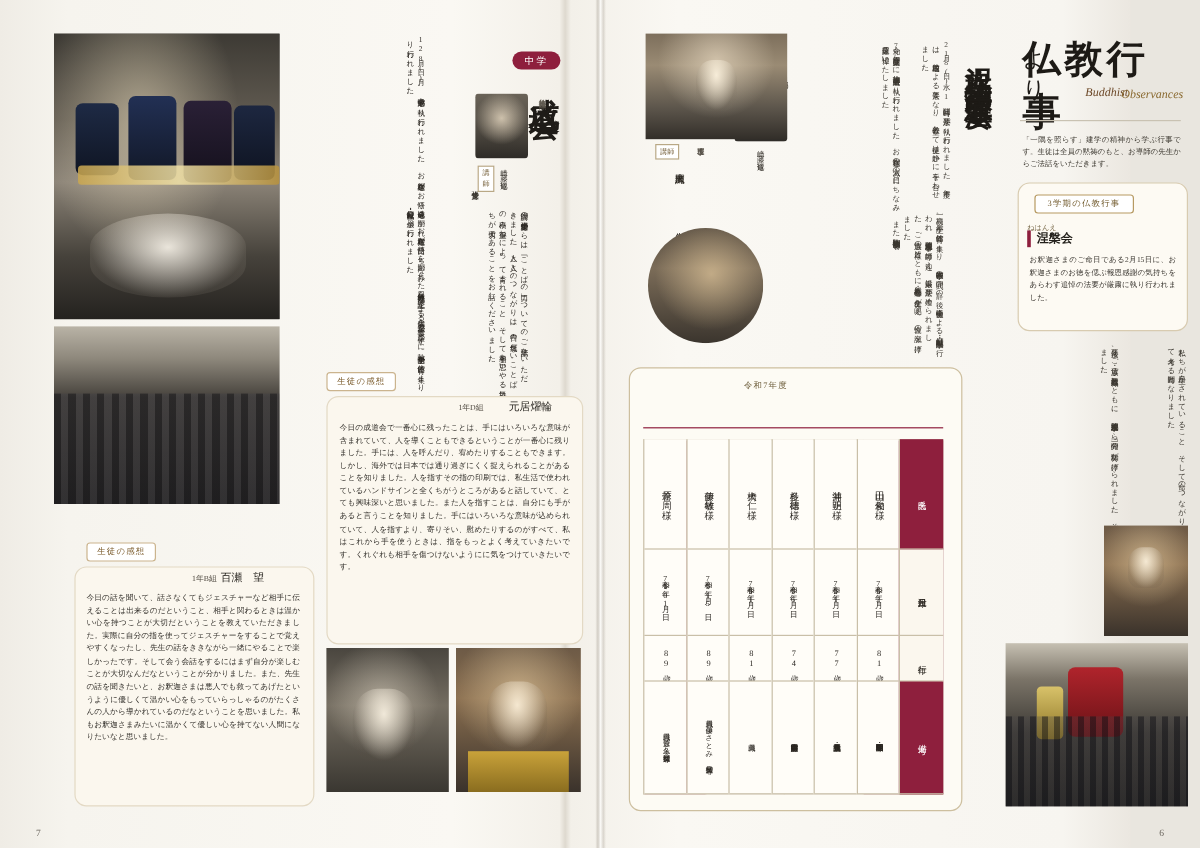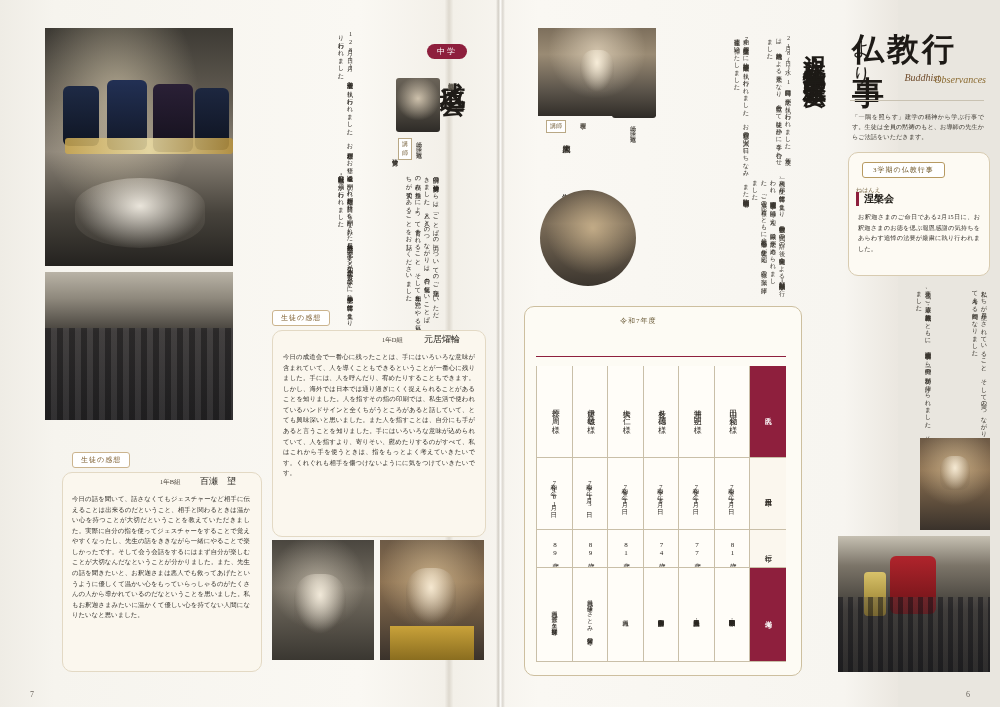--- a/index.html
+++ b/index.html
@@ -5,20 +5,21 @@
   html,body{margin:0;padding:0;}
   body{
     width:1000px;height:707px;overflow:hidden;
     background:#e9e6df;
     font-family:"Liberation Serif", serif;
     color:#2a2621;
   }
   .spread{position:relative;width:898px;height:707px;
     background:
       linear-gradient(90deg, #efece5 0%, #f6f4ee 6%, #faf8f3 40%, #f3f0e9 49.5%, #ded9cf 50%, #f3f0e9 50.5%, #faf8f3 60%, #f7f5f0 94%, #ebe7e0 100%);
+    padding-left: 44px;
   }
   .page{position:absolute;top:0;height:707px;width:500px;}
   .left{left:0;}
   .right{left:500px;}
   .gutter{position:absolute;left:496px;top:0;width:9px;height:707px;
     background:linear-gradient(90deg, rgba(140,130,115,.00), rgba(120,110,95,.28), rgba(255,255,255,.55), rgba(120,110,95,.22), rgba(150,140,125,.00));}
   
   .v{writing-mode:vertical-rl;text-orientation:upright;}
   .tiny{font-size:6.2px;line-height:1.45;letter-spacing:.3px;}
   .photo{position:absolute;background:#5b5f63;overflow:hidden;}
@@ -112,21 +113,21 @@
 
     <div class="box cream" style="left:272px;top:330px;width:212px;height:205px;"></div>
     <div class="tag" style="left:272px;top:310px;">生徒の感想</div>
     <div style="position:absolute;left:382px;top:336px;font-size:6.5px;color:#4b453c;">1年D組</div>
     <div style="position:absolute;left:424px;top:333px;font-size:9px;color:#221f1a;">元居燿輪</div>
     <div style="position:absolute;left:283px;top:352px;width:192px;height:172px;font-size:6.4px;line-height:1.65;color:#33302b;text-align:justify;">今日の成道会で一番心に残ったことは、手にはいろいろな意味が含まれていて、人を導くこともできるということが一番心に残りました。手には、人を呼んだり、宥めたりすることもできます。しかし、海外では日本では通り過ぎにくく捉えられることがあることを知りました。人を指すその指の印刷では、私生活で使われているハンドサインと全くちがうところがあると話していて、とても興味深いと思いました。また人を指すことは、自分にも手があると言うことを知りました。手にはいろいろな意味が込められていて、人を指すより、寄りそい、慰めたりするのがすべて、私はこれから手を使うときは、指をもっとよく考えていきたいです。くれぐれも相手を傷つけないようにに気をつけていきたいです。</div>
 
     <div class="box cream" style="left:62px;top:472px;width:198px;height:198px;"></div>
     <div class="tag" style="left:72px;top:452px;">生徒の感想</div>
     <div style="position:absolute;left:160px;top:478px;font-size:6.5px;color:#4b453c;">1年B組</div>
-    <div style="position:absolute;left:200px;top:475px;font-size:9px;color:#221f1a;">百瀬　望</div>
+    <div style="position:absolute;left:184px;top:475px;font-size:9px;color:#221f1a;">百瀬　望</div>
     <div style="position:absolute;left:72px;top:494px;width:178px;height:168px;font-size:6.4px;line-height:1.65;color:#33302b;text-align:justify;">今日の話を聞いて、話さなくてもジェスチャーなど相手に伝えることは出来るのだということ、相手と関わるときは温かい心を持つことが大切だということを教えていただきました。実際に自分の指を使ってジェスチャーをすることで覚えやすくなったし、先生の話をききながら一緒にやることで楽しかったです。そして会う会話をするにはまず自分が楽しむことが大切なんだなということが分かりました。また、先生の話を聞きたいと、お釈迦さまは悪人でも救ってあげたというように優しくて温かい心をもっていらっしゃるのがたくさんの人から導かれているのだなということを思いました。私もお釈迦さまみたいに温かくて優しい心を持てない人間になりたいなと思いました。</div>
 
     <div class="photo p-speaker" style="left:272px;top:540px;width:102px;height:120px;">
       <div style="position:absolute;left:22px;top:34px;width:52px;height:60px;background:radial-gradient(ellipse at 50% 35%, rgba(250,242,226,.9), rgba(90,80,70,.1) 70%);border-radius:40% 40% 30% 30%;"></div>
     </div>
     <div class="photo p-monk" style="left:380px;top:540px;width:104px;height:120px;">
       <div style="position:absolute;left:26px;top:28px;width:50px;height:56px;background:radial-gradient(ellipse at 50% 35%, rgba(252,240,218,.9), rgba(90,80,70,.1) 70%);border-radius:40% 40% 30% 30%;"></div>
       <div style="position:absolute;left:10px;top:86px;width:84px;height:34px;background:linear-gradient(180deg,#c9a23a,#8a6d1f);"></div>
     </div>
 

